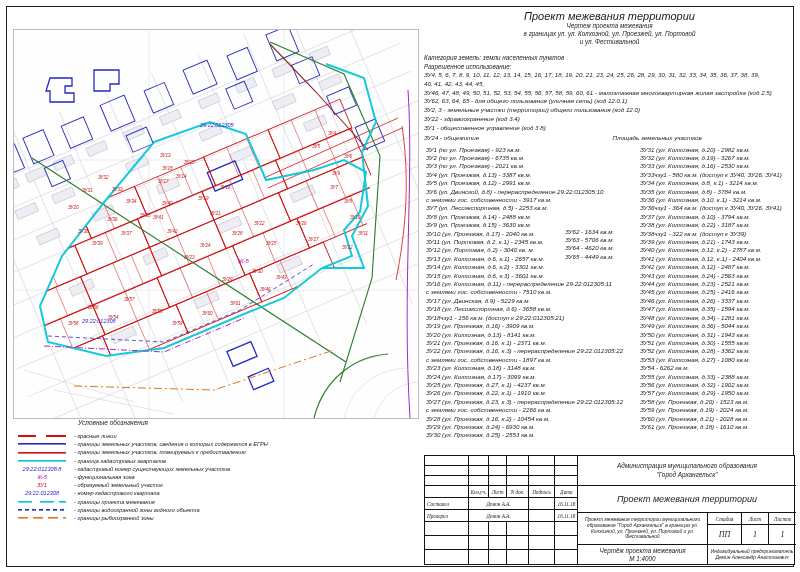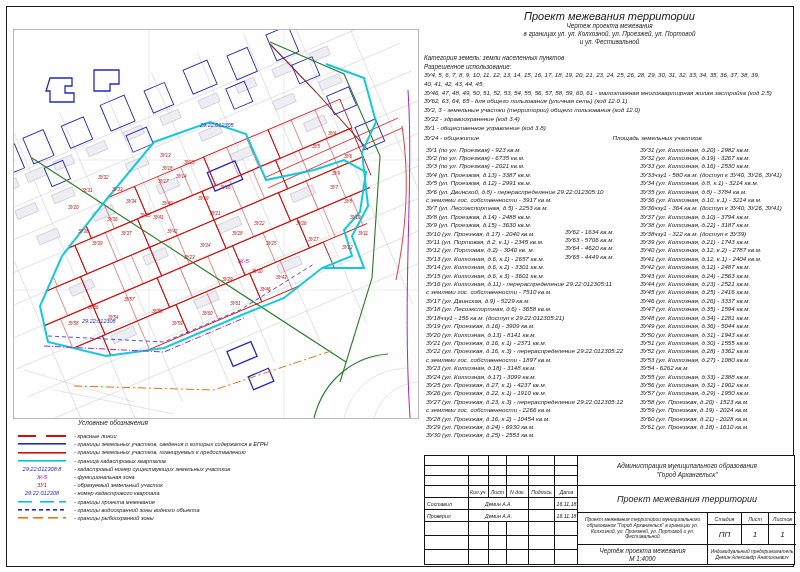--- a/index.html
+++ b/index.html
@@ -36,21 +36,21 @@
   .sw-blue-dots{background:repeating-linear-gradient(90deg,#2428c0 0 4px,transparent 4px 7px) center/100% 1.6px no-repeat;}
   .sw-orange-dash{background:repeating-linear-gradient(90deg,#e07818 0 10px,transparent 10px 15px) center/100% 1.6px no-repeat;}
   .sw-none{background:none;}
   
   .stamp{position:absolute;left:424px;top:455px;width:371px;height:110px;border:1.3px solid #141414;
          font-style:italic;box-sizing:border-box;background:#fff;}
   .st-left{position:absolute;left:0;top:0;width:153px;height:100%;border-right:1.3px solid #141414;
            display:grid;grid-template-columns:44px 20px 18px 22px 26px 23px;
            grid-template-rows:10px 10px 10px 12px 12px 12px 1fr 1fr 1fr;box-sizing:border-box;}
   .st-cell{border-right:0.8px solid #141414;border-bottom:0.8px solid #141414;
-           font-size:5.2px;display:flex;align-items:center;justify-content:center;overflow:hidden;white-space:nowrap;}
+           font-size:5.2px;display:flex;align-items:center;justify-content:center;overflow:hidden;white-space:nowrap;font-family:Liberation Serif, serif;}
   .st-cell.left{justify-content:flex-start;padding-left:2px;}
   .st-cell.last{border-right:none;}
   .name-span{grid-column:2/5;}
   .st-right{position:absolute;left:153px;top:0;width:218px;height:100%;box-sizing:border-box;
             display:grid;grid-template-rows:30px 27px 32px 1fr;}
   .st-org{border-bottom:0.8px solid #141414;text-align:center;font-size:6.4px;line-height:8.5px;
           display:flex;flex-direction:column;justify-content:center;}
   .st-title{border-bottom:0.8px solid #141414;display:flex;align-items:center;justify-content:center;font-size:9px;}
   .st-r3{border-bottom:0.8px solid #141414;display:grid;grid-template-columns:130px 88px;box-sizing:border-box;}
   .st-desc{border-right:0.8px solid #141414;font-size:4.9px;line-height:5.8px;text-align:center;

